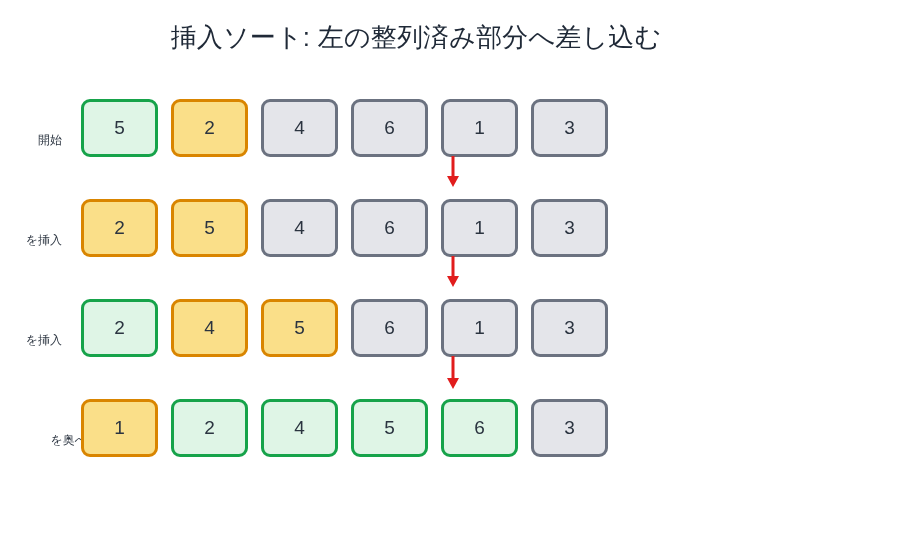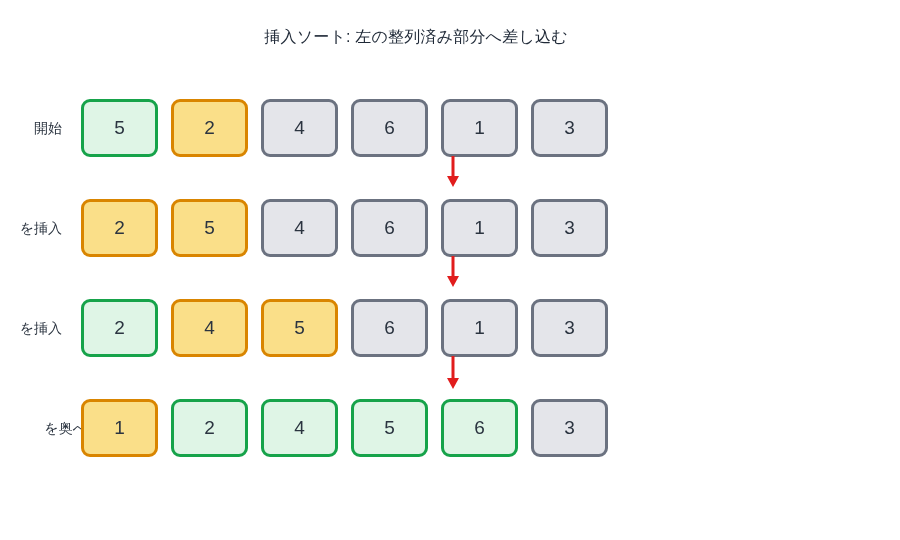--- a/index.html
+++ b/index.html
@@ -23,21 +23,21 @@
     height: 540px;
   }
 
   
   .title {
     position: absolute;
     left: 0;
     top: 22px;
     width: 832px;
     text-align: center;
-    font-size: 16px;
+    font-size: 26px;
     line-height: 30px;
     color: #1f2937;
     font-weight: 400;
     letter-spacing: 0.2px;
     white-space: nowrap;
   }
 
   
   .rows-layer {
     position: absolute;
@@ -48,24 +48,24 @@
   }
   .row {
     position: absolute;
     left: 0;
     width: 900px;
     height: 58px;
   }
   .row-label {
     position: absolute;
     right: 838px;   
-    top: 0;
+    top: 12px;
     height: 58px;
     line-height: 58px;
-    font-size: 14px;
+    font-size: 12px;
     color: #2b3440;
     white-space: nowrap;
     text-align: right;
   }
   .cells {
     position: absolute;
     left: 81px;
     top: 0;
     height: 58px;
   }

